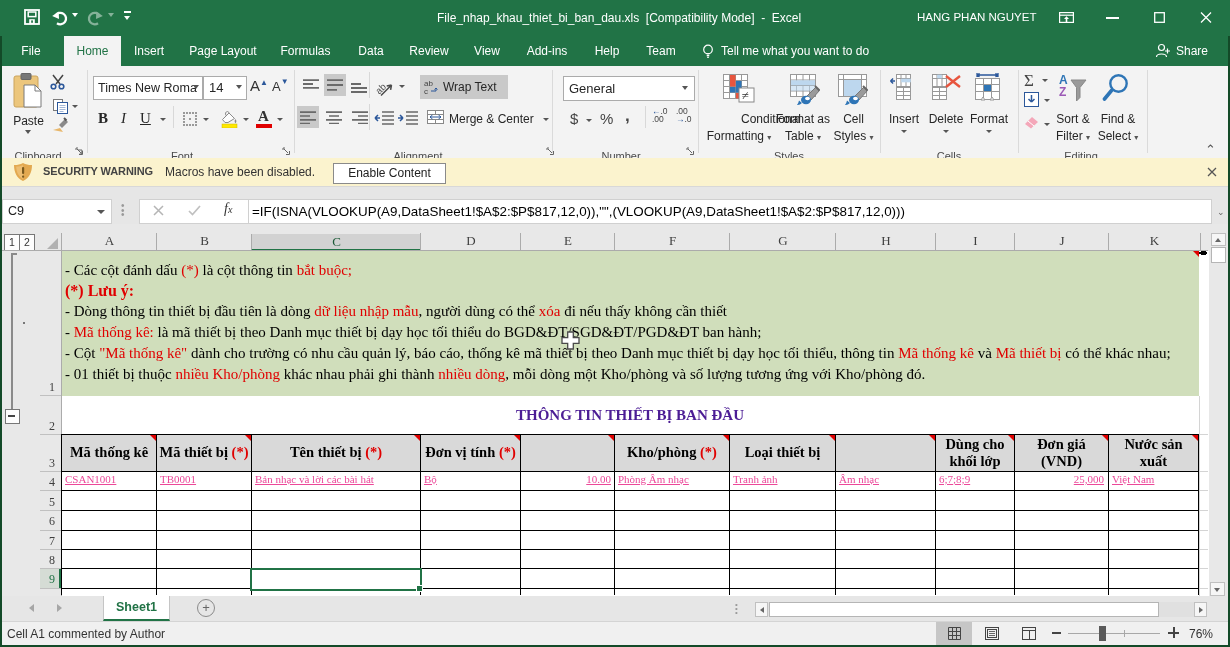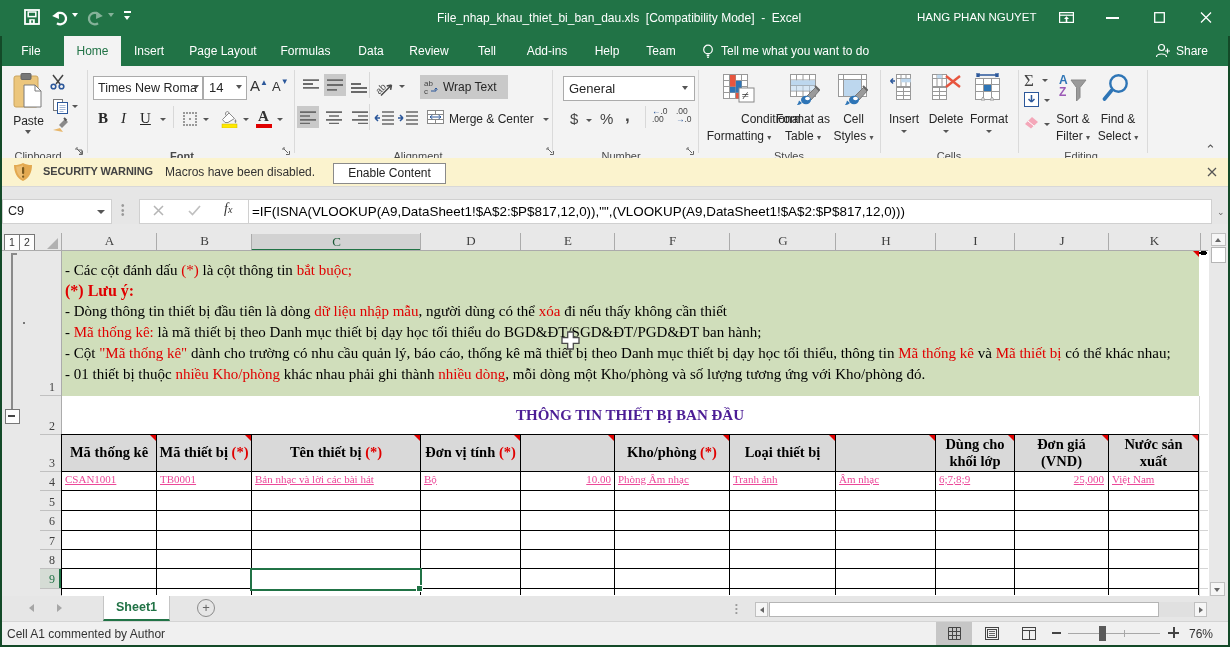--- a/index.html
+++ b/index.html
@@ -81,21 +81,21 @@
   </div>
   <div class="abs" id="tabrow">
     <div class="abs" style="left:64px;top:0;width:57px;height:30px;background:#f3f3f3;"></div>
     <div class="tab" style="left:12px;width:38px;">File</div>
     <div class="tab" style="left:64px;width:57px;color:#217346;">Home</div>
     <div class="tab" style="left:128px;width:42px;">Insert</div>
     <div class="tab" style="left:181px;width:84px;">Page Layout</div>
     <div class="tab" style="left:274px;width:63px;">Formulas</div>
     <div class="tab" style="left:353px;width:36px;">Data</div>
     <div class="tab" style="left:402px;width:54px;">Review</div>
-    <div class="tab" style="left:468px;width:38px;">Tell</div>
+    <div class="tab" style="left:468px;width:38px;">View</div>
     <div class="tab" style="left:519px;width:56px;">Add-ins</div>
     <div class="tab" style="left:589px;width:36px;">Help</div>
     <div class="tab" style="left:640px;width:42px;">Team</div>
 
     <svg class="abs" style="left:701px;top:8px;" width="14" height="15" viewBox="0 0 14 15">
       <circle cx="7" cy="5.5" r="4.3" fill="none" stroke="#fff" stroke-width="1.2"></circle>
       <path d="M5.5 9.8 h3 M5.7 11.6 h2.6 M6.2 13.4 h1.6" stroke="#fff" stroke-width="1.1"></path>
     </svg>
     <div class="tab" style="left:721px;">Tell me what you want to do</div>
 
@@ -159,21 +159,21 @@
     <svg class="abs" style="left:220px;top:44px;" width="18" height="18" viewBox="0 0 18 18">
       <path d="M2.5 9.5 L9 3 l5.5 5.5 -6.5 4 -3 0 z" fill="#fdfdfd" stroke="#8a8a8a"></path>
       <path d="M6 5.5 q-1.5 -3.5 1.5 -4 q2 0.5 1.5 2.5" fill="none" stroke="#8a8a8a"></path>
       <path d="M15.5 9 q1.8 2.6 0 4.2 q-1.8 -1.6 0 -4.2" fill="#8a8a8a"></path>
       <rect x="2" y="14" width="15" height="4" fill="#ffe800" stroke="#c9b900" stroke-width="0.5"></rect>
     </svg>
     <div class="abs" style="left:243px;top:52px;width:0;height:0;border-left:3px solid transparent;border-right:3px solid transparent;border-top:3.5px solid #555;"></div>
     <div class="rbtxt serif" style="left:258px;top:42px;font-size:15px;font-weight:bold;color:#333;">A</div>
     <div class="abs" style="left:256px;top:58px;width:16px;height:4px;background:#e00000;"></div>
     <div class="abs" style="left:277px;top:52px;width:0;height:0;border-left:3px solid transparent;border-right:3px solid transparent;border-top:3.5px solid #555;"></div>
-    <div class="glabel" style="left:152px;width:60px;text-align:center;font-weight:bold;">Font</div>
+    <div class="glabel" style="left:152px;width:60px;text-align:center;">Font</div>
     <svg class="dlg" style="left:282px;top:81px;" viewBox="0 0 10 10">
         <path d="M1 1 v2 M1 1 h2 M4 7.5 l3.5 -0 l0 -3.5" stroke="#666" fill="none"></path>
         <path d="M2 2 l4 4" stroke="#666"></path>
       </svg>
     <div class="gsep" style="left:294px;"></div>
 
     <svg class="abs" style="left:303px;top:13px;" width="16" height="13" viewBox="0 0 16 13">
         <path d="M0 1.2 h16 M0 5 h10 M0 8.8 h16" stroke="#6a6a6a" stroke-width="1.8" transform="translate(0,0)"></path>
       </svg>
     <div class="abs" style="left:324px;top:8px;width:22px;height:22px;background:#c9c9c9;"></div>

